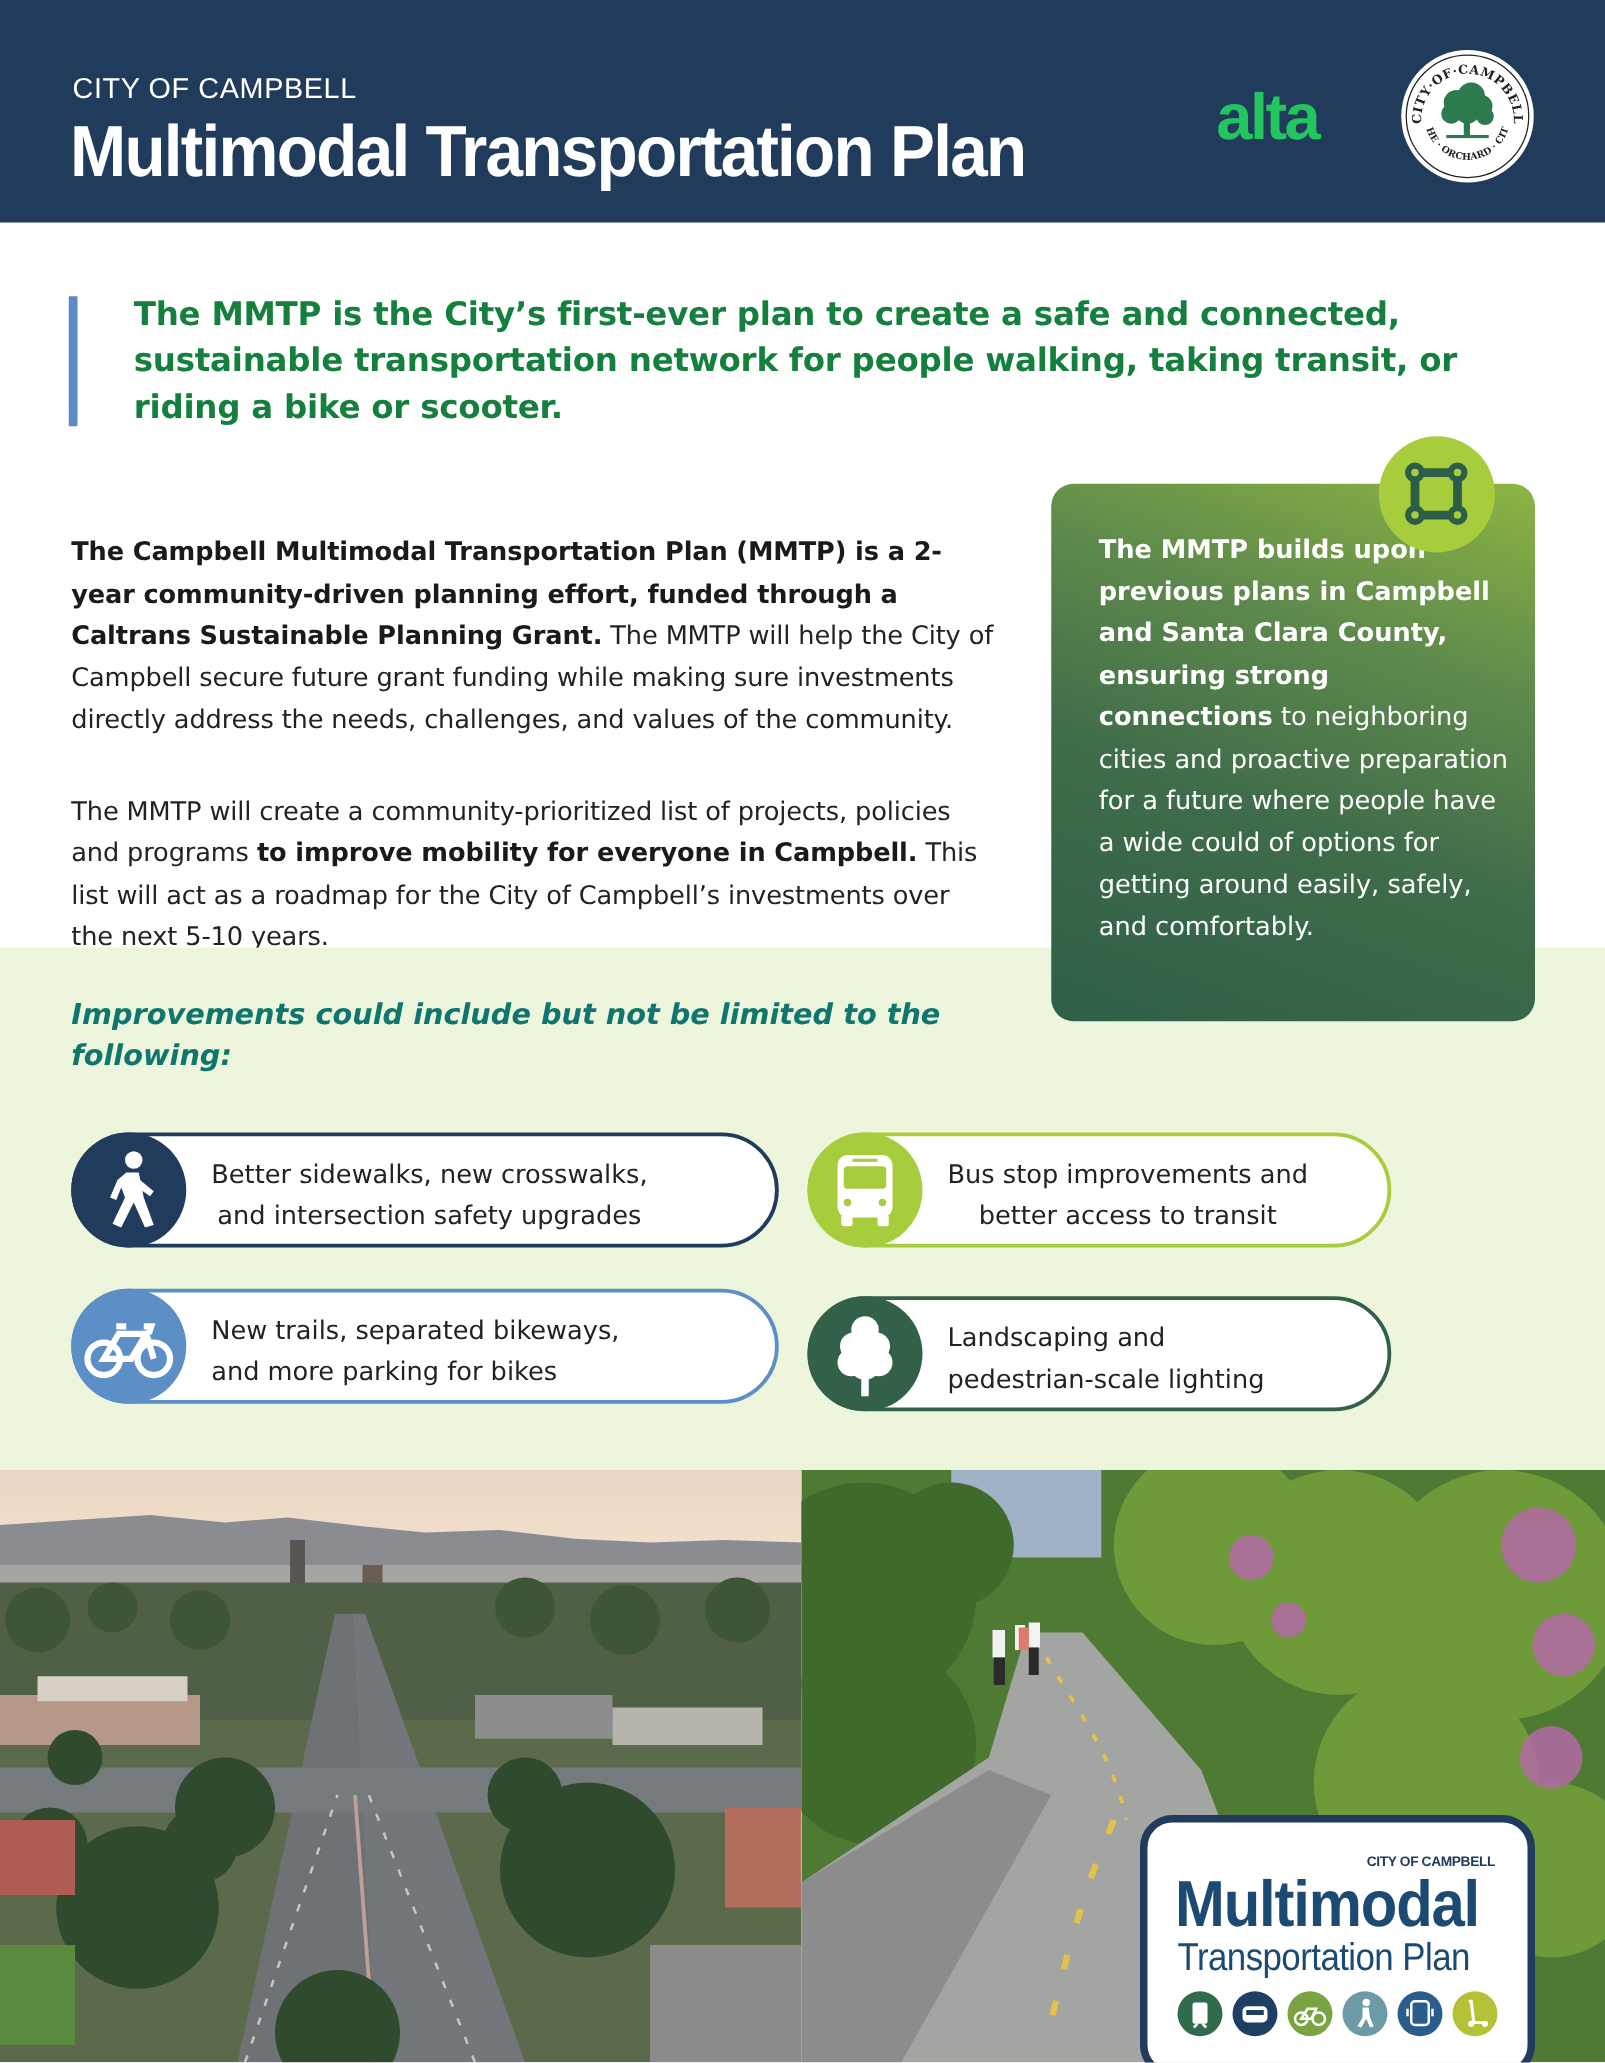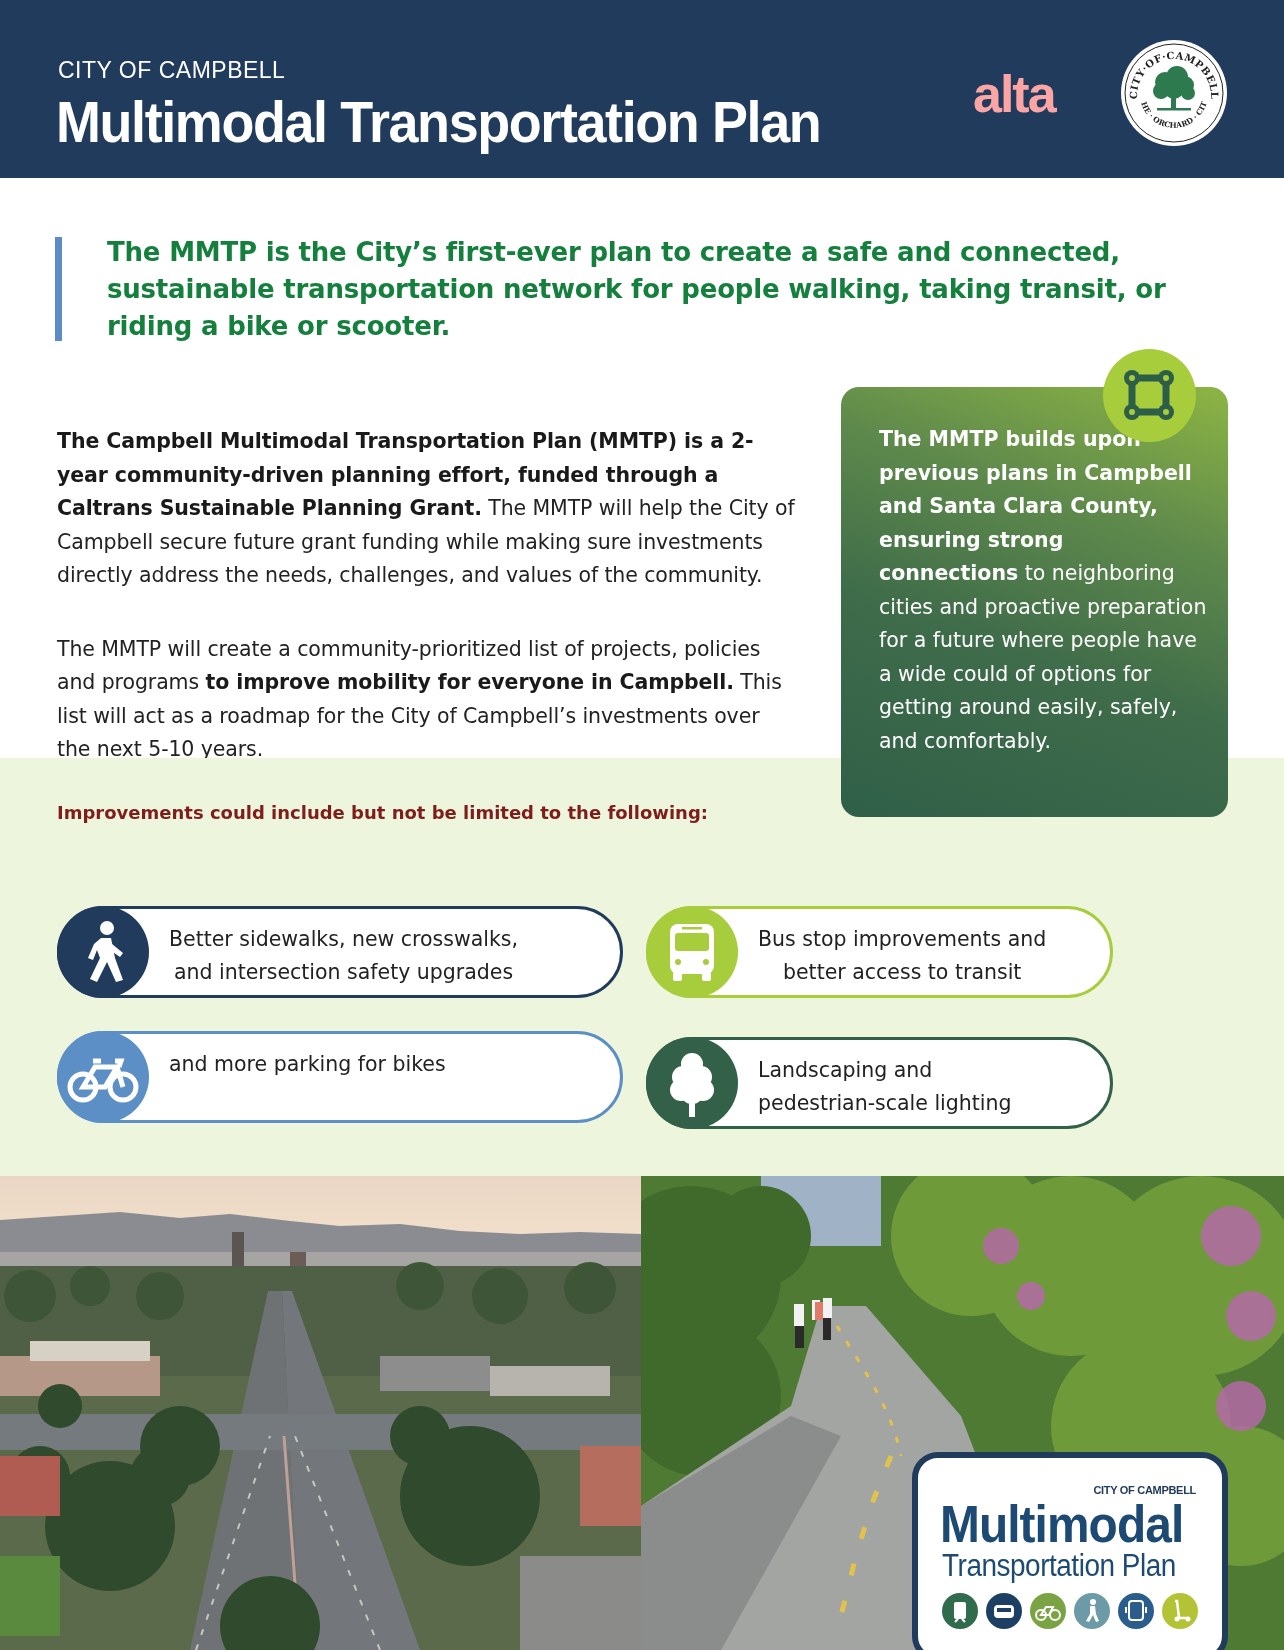--- a/index.html
+++ b/index.html
@@ -3,21 +3,21 @@
 <meta charset="utf-8">
 <style>
   * { box-sizing: border-box; margin: 0; padding: 0; }
   html, body { width: 1284px; height: 1650px; background: #ffffff; overflow: hidden; }
   body { position: relative; font-family: "DejaVu Sans", sans-serif; color: #222; }
 
   
   .header { position: absolute; left: 0; top: 0; width: 1284px; height: 178px; background: #213b5c; }
   .header .kicker { position: absolute; left: 58px; top: 57px; color: #fff; font-family: "Liberation Sans", sans-serif; font-size: 23px; letter-spacing: 0.5px; }
   .header .title { position: absolute; left: 56px; top: 88px; color: #fff; font-family: "Liberation Sans", sans-serif; font-weight: bold; font-size: 58px; letter-spacing: -1.5px; transform: scaleX(0.93); transform-origin: left top; white-space: nowrap; }
-  .header .alta { position: absolute; left: 973px; top: 64px; color: #fca5a5; font-family: "Liberation Sans", sans-serif; font-weight: bold; font-size: 52px; letter-spacing: -2px; }
+  .header .alta { position: absolute; left: 973px; top: 64px; color: #22c55e; font-family: "Liberation Sans", sans-serif; font-weight: bold; font-size: 52px; letter-spacing: -2px; }
   .seal { position: absolute; left: 1121px; top: 40px; width: 106px; height: 106px; border-radius: 50%; background: #fff; }
   .seal svg { position: absolute; left: 0; top: 0; }
 
   
   .quote-bar { position: absolute; left: 55px; top: 237px; width: 7px; height: 104px; background: #5b8dc4; }
   .quote { position: absolute; left: 107px; top: 234px; width: 1130px; color: #15803d; font-weight: bold; font-size: 26px; line-height: 37px; letter-spacing: -0.2px; }
 
   
   .body-text { position: absolute; left: 57px; top: 385px; width: 740px; font-size: 20.5px; line-height: 33.5px; color: #222; letter-spacing: -0.1px; }
   .body-text p { margin-bottom: 14px; margin-top: 40px; }
@@ -26,21 +26,21 @@
   
   .band { position: absolute; left: 0; top: 758px; width: 1284px; height: 418px; background: #eef5dd; }
 
   
   .callout { position: absolute; left: 841px; top: 387px; width: 387px; height: 430px; border-radius: 18px;
     background: linear-gradient(200deg, #8db543 0%, #5f8a4c 30%, #3f6c4a 60%, #2f5f48 100%); }
   .callout-text { position: absolute; left: 38px; top: 36px; width: 330px; color: #fff; font-size: 20.5px; line-height: 33.5px; }
   .callout-text b { font-weight: bold; }
   .callout-icon { position: absolute; left: 1103px; top: 349px; width: 93px; height: 93px; border-radius: 50%; background: #a8cd3c; }
 
-  .improve-heading { position: absolute; left: 57px; top: 796px; width: 700px; color: #7f1d1d; font-weight: bold; font-size: 18px; line-height: 33px; }
+  .improve-heading { position: absolute; left: 57px; top: 796px; width: 700px; color: #0f766e; font-weight: bold; font-size: 23px; line-height: 33px; font-style: italic; }
 
   
   .pill { position: absolute; height: 92px; border-radius: 46px; background: #fff; border: 3px solid; }
   .pill .circle { position: absolute; left: -3px; top: -3px; width: 92px; height: 92px; border-radius: 50%; }
   .pill .circle svg { position: absolute; left: 0; top: 0; }
   .pill .ptext { position: absolute; left: 109px; top: 14px; font-size: 20.5px; line-height: 33px; color: #222; white-space: nowrap; }
 
   
   .photo { position: absolute; top: 1176px; height: 474px; overflow: hidden; }
   .photo svg { display: block; }
@@ -164,20 +164,21 @@
         <circle cx="26" cy="56" r="13"></circle>
           <circle cx="66" cy="56" r="13"></circle>
         <path d="M26 56 L38 36 L60 36 L48 56 Z"></path>
         <path d="M60 36 L66 56"></path>
         <path d="M36 30 L44 30"></path>
         <path d="M58 30 L64 30 L62 36"></path>
       </g>
     </svg>
   </div>
   <div class="ptext">
+      <div>New trails, separated bikeways,</div>
       <div>and more parking for bikes</div>
     </div>
 </div>
 
 <div class="pill" style="left:646px; top:1037px; width:467px; border-color:#336049;">
   <div class="circle" style="background:#336049;">
     <svg width="92" height="92" viewBox="0 0 92 92">
       <g fill="#fff">
         <circle cx="46" cy="27" r="11"></circle>
           <circle cx="37" cy="40" r="11"></circle>

